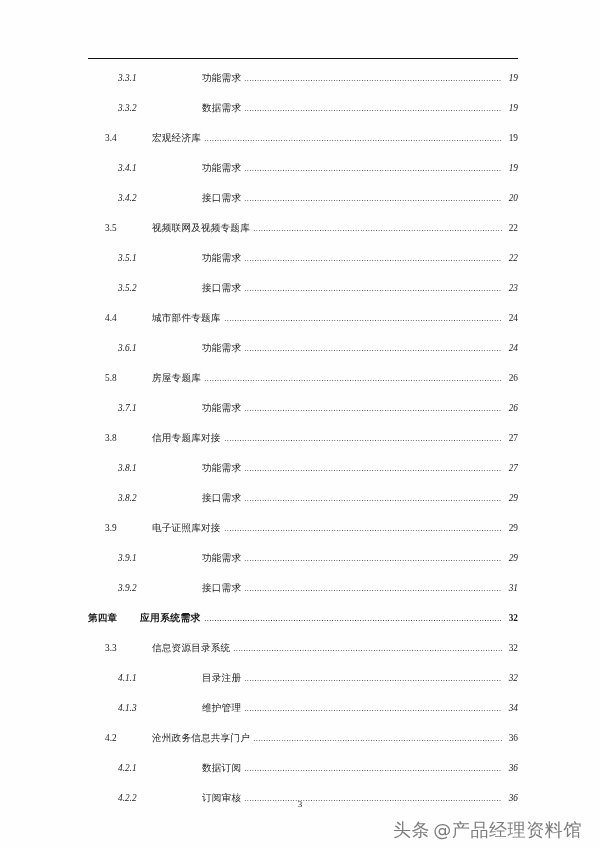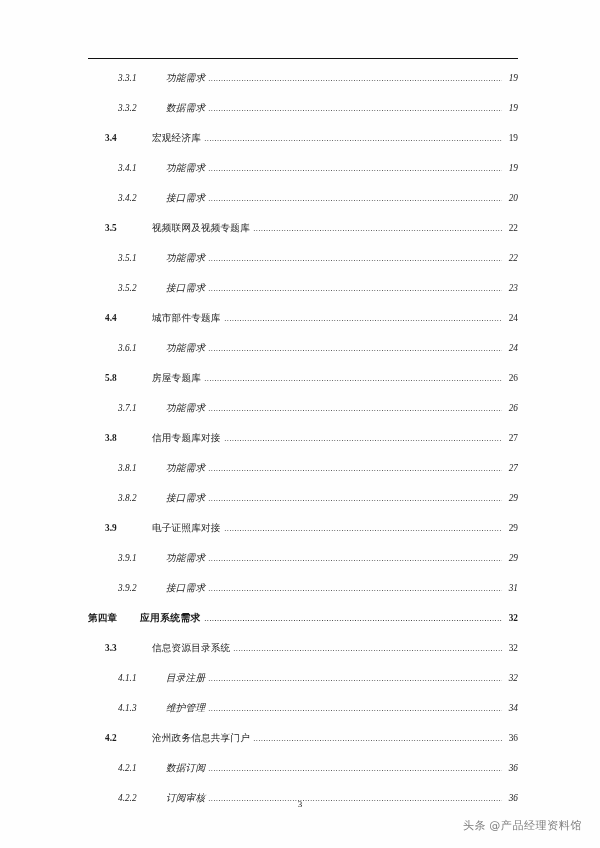--- a/index.html
+++ b/index.html
@@ -105,44 +105,44 @@
     background-image: radial-gradient(circle, #2a2a2a 0.65px, transparent 0.7px);
   }
 
   
   .lvl-2 {
     padding-left: 17px;
   }
   .lvl-2 .toc-num {
     width: 47px;
     font-style: normal;
-    font-weight: bold;
+    font-weight: normal;
   }
   .lvl-2 .toc-title {
     font-style: normal;
     font-weight: normal;
     letter-spacing: 0.2px;
   }
   .lvl-2 .toc-page {
     font-style: normal;
   }
 
   
   .lvl-3 {
     padding-left: 30px;
   }
   .lvl-3 .toc-num {
     width: 48px;
     font-style: italic;
     font-weight: normal;
   }
   .lvl-3 .toc-title {
-    font-style: italic;
     font-weight: normal;
     letter-spacing: 0.2px;
+    margin-left: 36px;
   }
   .lvl-3 .toc-page {
     font-style: italic;
   }
 
   
   #page-number {
     position: absolute;
     left: 0;
     right: 0;
@@ -151,21 +151,21 @@
     font-size: 9px;
     color: #222;
     font-family: "Liberation Serif", serif;
   }
 
   
   #watermark {
     position: absolute;
     right: 18px;
     top: 818px;
-    font-size: 11px;
+    font-size: 18px;
     color: #7d7d7d;
     font-family: "DejaVu Sans", "Liberation Sans", sans-serif;
     letter-spacing: 0.6px;
     white-space: nowrap;
   }
   #watermark .wm-brand { margin-right: 3px; }
 </style>
 </head>
 <body>
 

